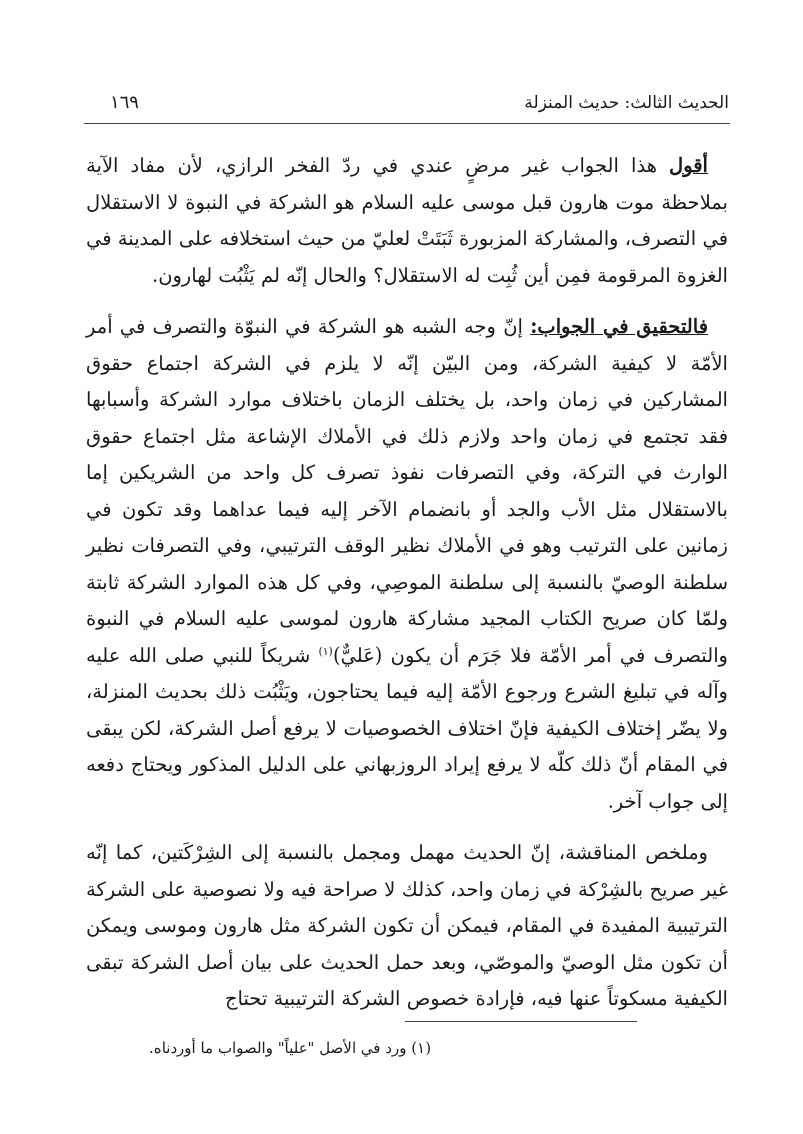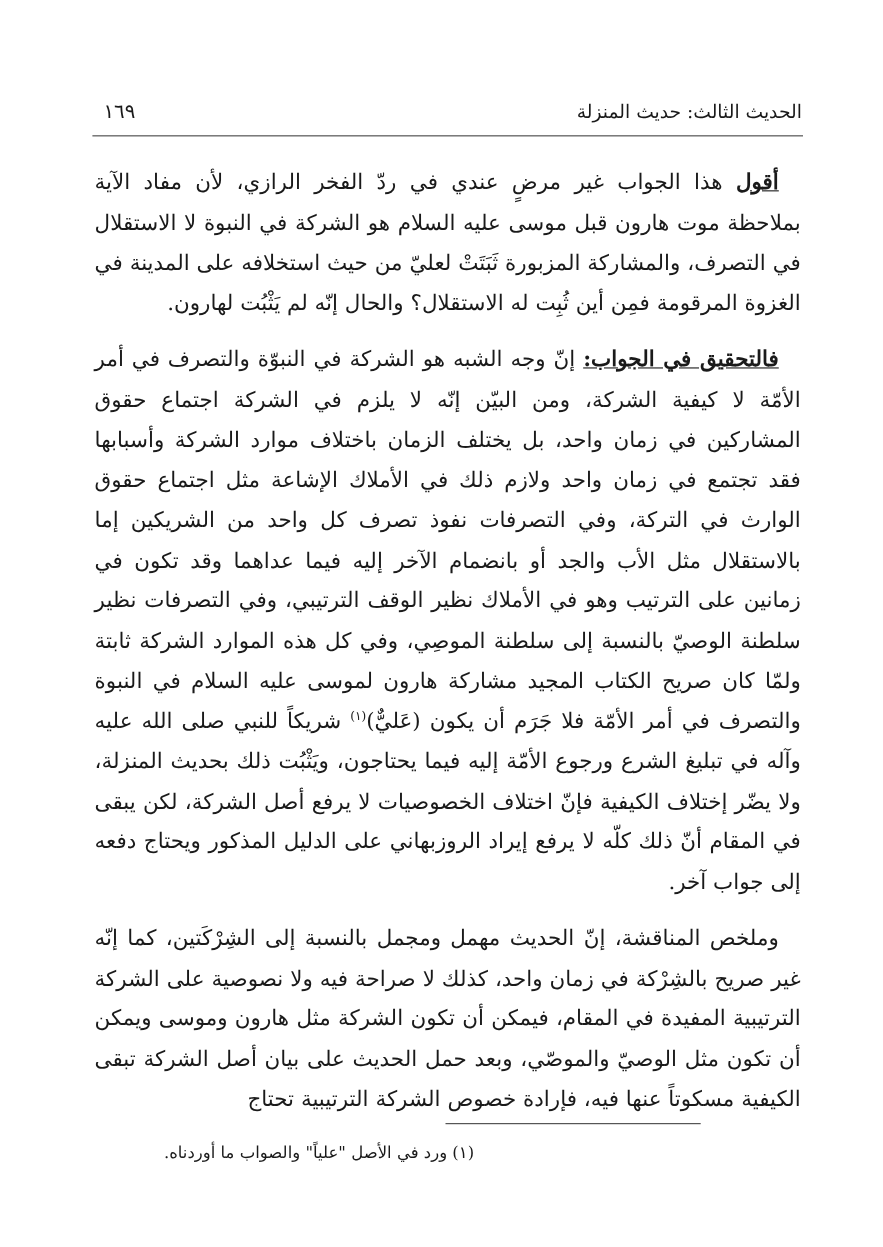--- a/index.html
+++ b/index.html
@@ -31,21 +31,21 @@
     }
     .running-title {
       position: absolute;
       right: 0;
       top: 0;
       font-size: 17px;
       line-height: 28px;
     }
     .page-number {
       position: absolute;
-      left: 10px;
+      left: 26px;
       top: 0;
       font-size: 18px;
       line-height: 28px;
       text-align: center;
     }
     .header-rule {
       position: absolute;
       left: 84px;
       top: 123px;
       width: 646px;

